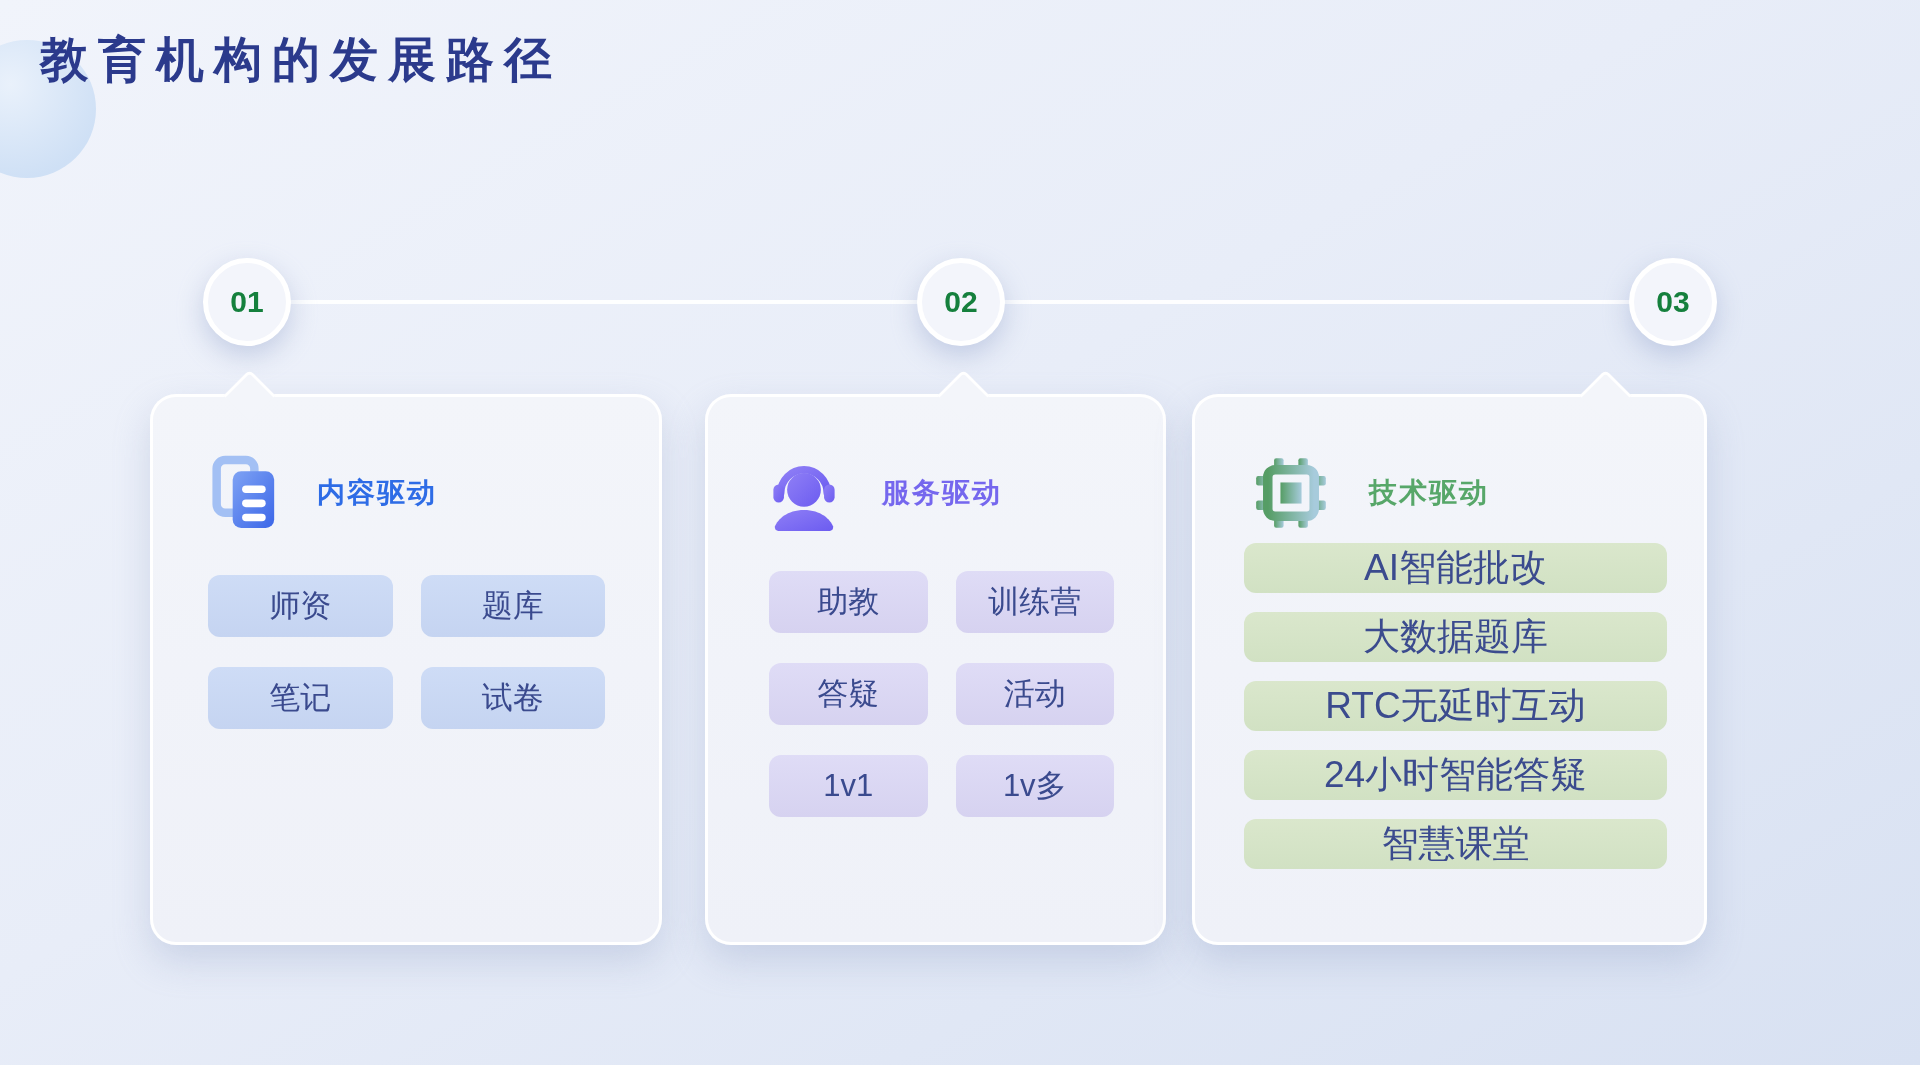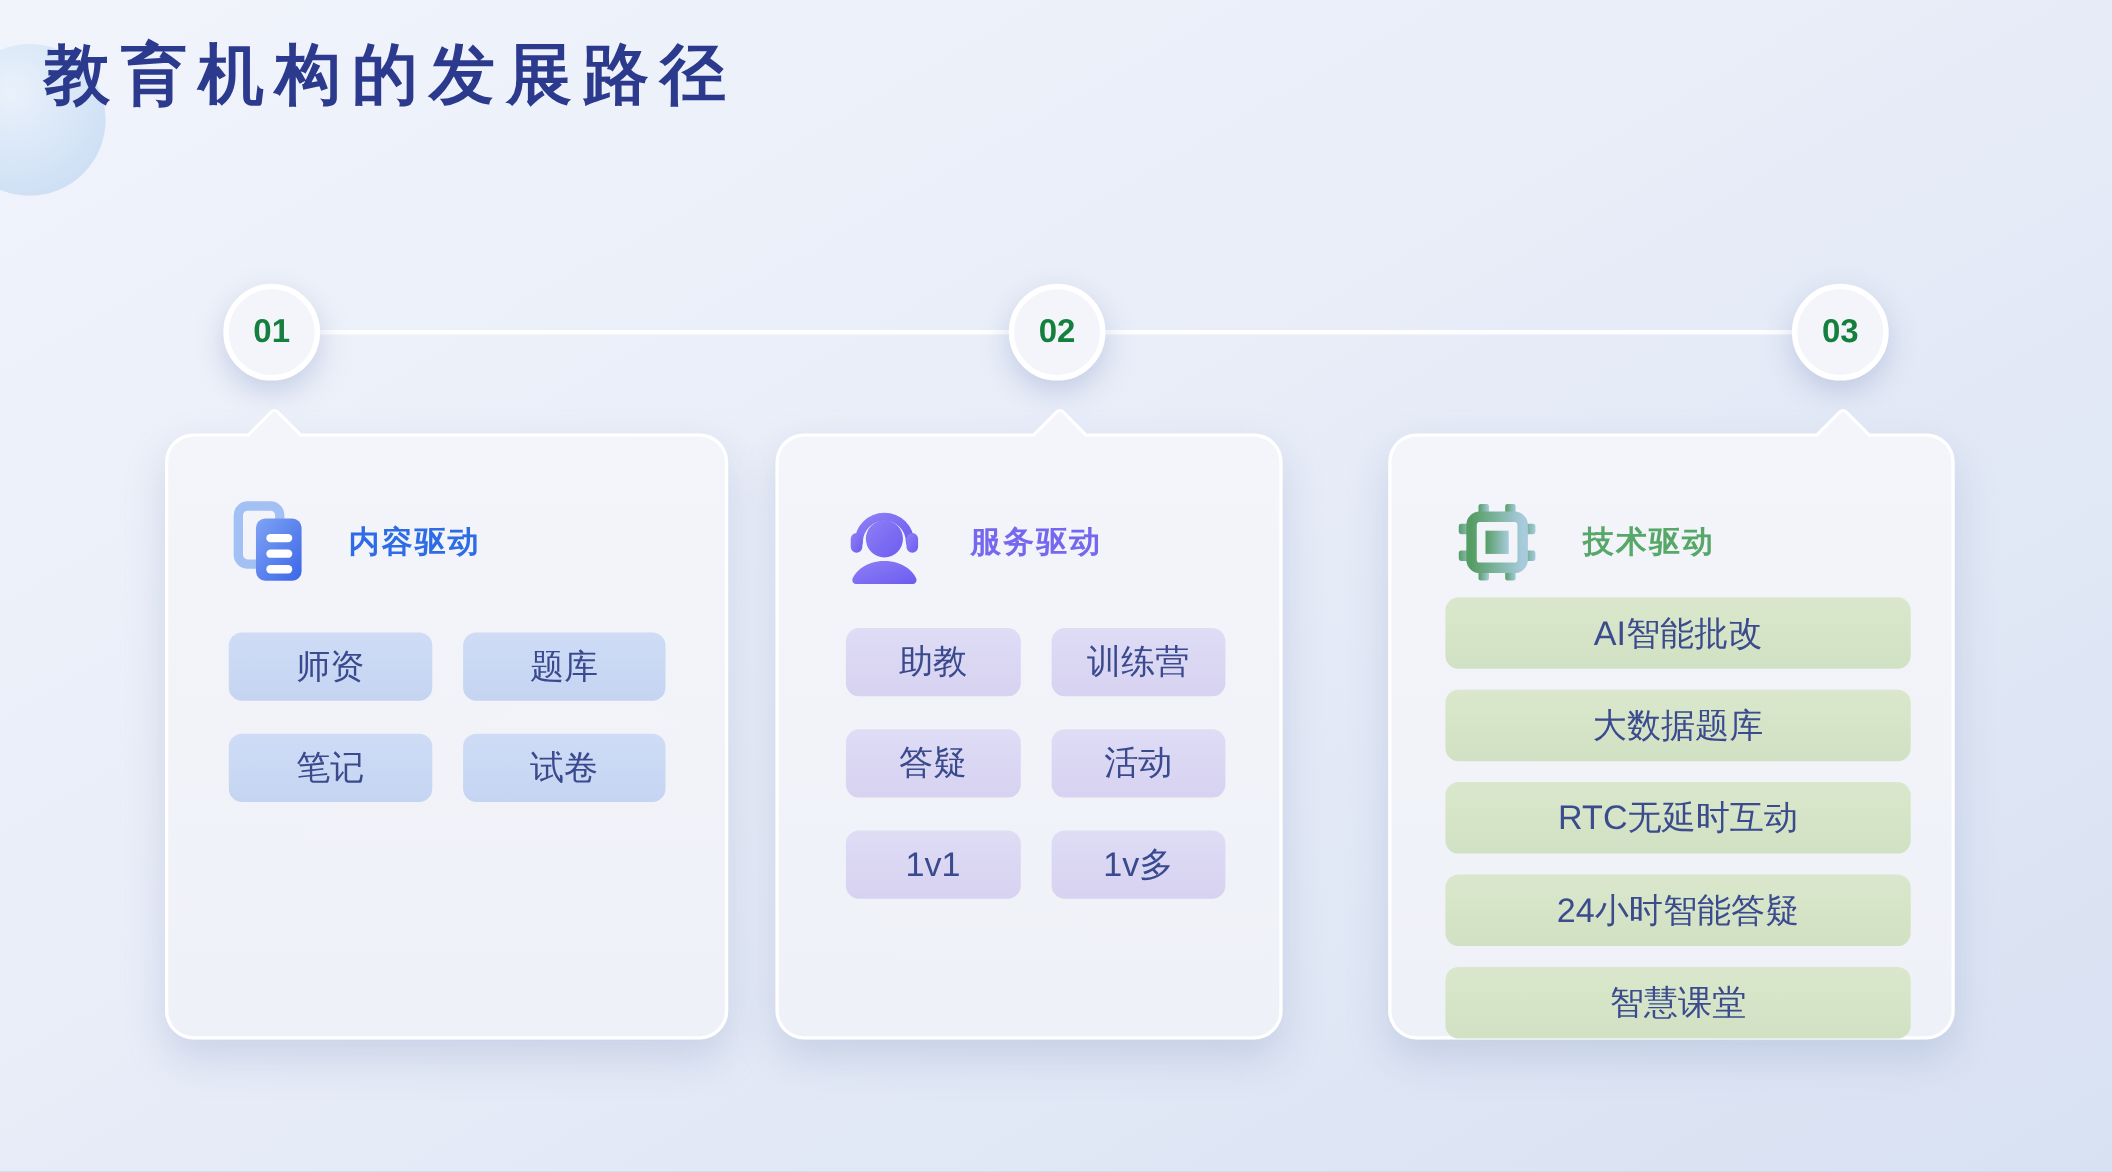--- a/index.html
+++ b/index.html
@@ -7,21 +7,21 @@
     position:relative;width:1920px;height:1065px;overflow:hidden;
     background:linear-gradient(150deg,#F1F4FB 0%,#E8EDF8 45%,#D8E1F2 100%);
     font-family:"Liberation Sans","DejaVu Sans",sans-serif;
   }
   .deco-circle{
     position:absolute;left:-42px;top:40px;width:138px;height:138px;border-radius:50%;
     background:radial-gradient(circle at 38% 32%,#E9F1FB 0%,#CDDFF5 75%);opacity:.95;
   }
   .page-title{
     position:absolute;left:40px;top:28px;margin:0;
-    font-size:60px;font-weight:900;letter-spacing:10px;color:#2B3A8C;
+    font-size:48px;font-weight:900;letter-spacing:10px;color:#2B3A8C;
   }
   
   .connector{
     position:absolute;left:247px;top:300px;width:1426px;height:4px;
     background:rgba(255,255,255,.95);border-radius:2px;
   }
   .step{
     position:absolute;top:258px;width:88px;height:88px;border-radius:50%;
     background:#F3F5FB;border:5px solid #FFFFFF;box-sizing:border-box;
     display:flex;align-items:center;justify-content:center;
@@ -35,21 +35,21 @@
   .step-1{left:203px}.step-2{left:917px}.step-3{left:1629px}
   
   .card{
     position:absolute;top:394px;height:551px;box-sizing:border-box;
     background:linear-gradient(180deg,#F3F5FA 0%,#EFF1F8 100%);
     border:3px solid rgba(255,255,255,.95);border-radius:26px;
     box-shadow:0 16px 36px rgba(143,158,196,.32);
   }
   .card-1{left:150px;width:512px}
   .card-2{left:705px;width:461px}
-  .card-3{left:1262px;width:515px}
+  .card-3{left:1192px;width:515px}
   .notch{
     position:absolute;top:-20px;width:34px;height:34px;background:#F3F5FA;
     border-top:3px solid rgba(255,255,255,.95);border-left:3px solid rgba(255,255,255,.95);
     transform:rotate(45deg);border-top-left-radius:6px;
   }
   .card-1 .notch{left:78px}.card-2 .notch{left:237px}.card-3 .notch{left:392px}
   .card-header{display:flex;align-items:center;gap:40px;margin:54px 0 0 58px;height:84px;}
   .card-icon{flex:0 0 auto;display:flex;align-items:center;}
   .card-title{margin:0;font-size:28px;font-weight:800;letter-spacing:2px;}
   .card-1 .card-title{color:#2E6CE6}
@@ -59,22 +59,22 @@
   .card-1 .chip-grid{margin:40px 54px 0 55px;}
   .card-2 .chip-grid{margin:36px 49px 0 61px;}
   .chip{
     height:62px;border-radius:12px;display:flex;align-items:center;justify-content:center;
     font-size:31px;font-weight:500;color:#3A4A8E;
   }
   .card-1 .chip{background:linear-gradient(180deg,#CEDCF6,#C5D4F1);}
   .card-2 .chip{background:linear-gradient(180deg,#DFDCF6,#D6D2F0);}
   .stack{display:flex;flex-direction:column;gap:19px;margin:8px 37px 0 49px;}
   .row-chip{
-    height:65px;border-radius:12px;display:flex;align-items:center;justify-content:center;
-    font-size:31px;font-weight:500;color:#3B4B8E;
+    height:50px;border-radius:12px;display:flex;align-items:center;justify-content:center;
+    font-size:37px;font-weight:500;color:#3B4B8E;
     background:linear-gradient(180deg,#DAE7CC,#D1E1C3);
   }
 </style>
 </head>
 <body>
 
 <div class="stage">
 
   <div class="deco-circle"></div>
 

